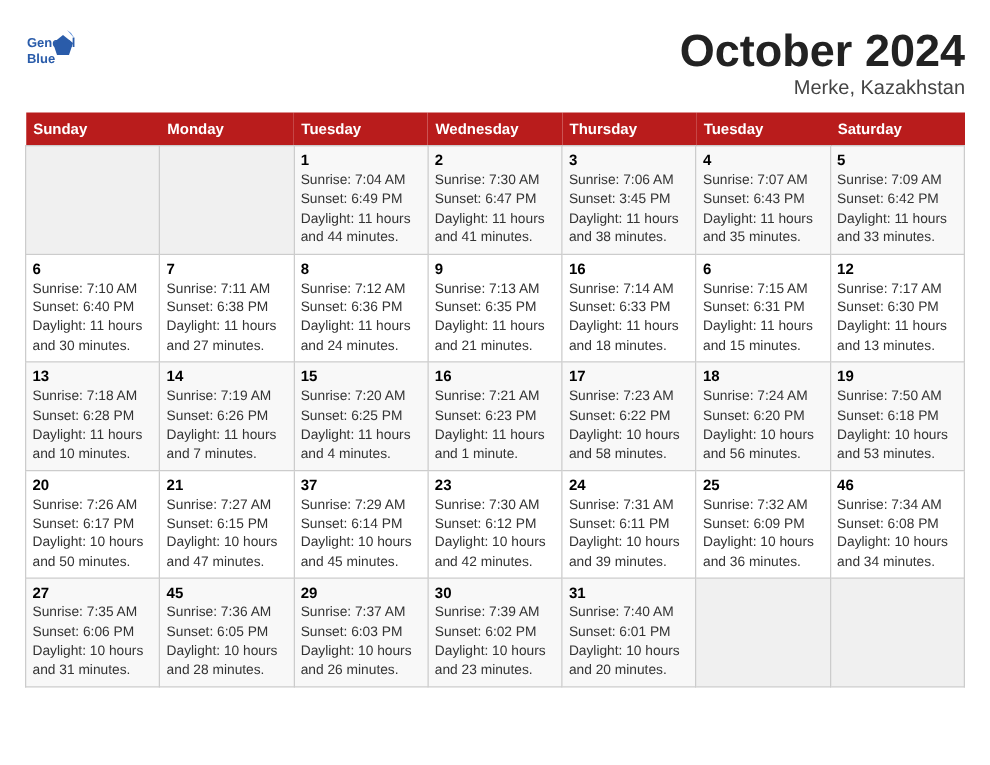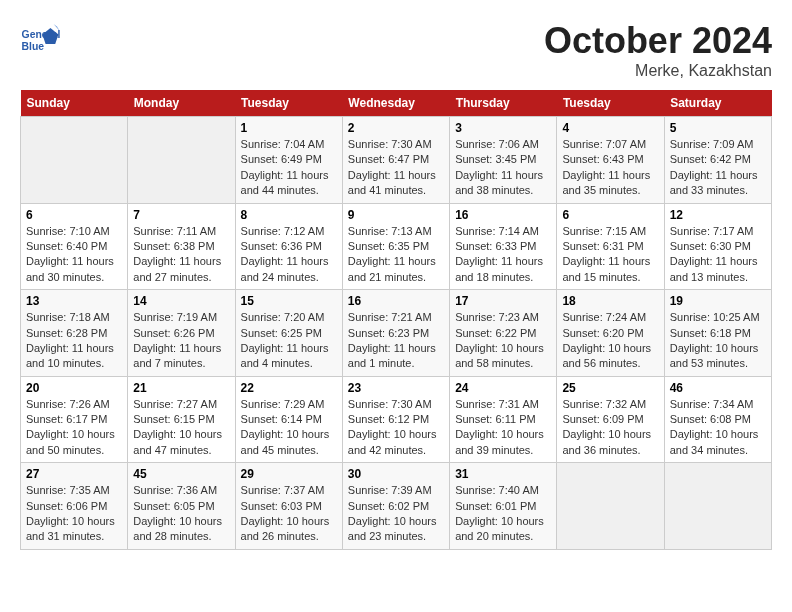--- a/index.html
+++ b/index.html
@@ -224,40 +224,40 @@
 Daylight: 10 hours and 58 minutes.</div>
         </td>
         <td>
           <span class="day-num">18</span>
           <div class="day-info">Sunrise: 7:24 AM
 Sunset: 6:20 PM
 Daylight: 10 hours and 56 minutes.</div>
         </td>
         <td>
           <span class="day-num">19</span>
-          <div class="day-info">Sunrise: 10:25 AM
+          <div class="day-info">Sunrise: 7:50 AM
 Sunset: 6:18 PM
 Daylight: 10 hours and 53 minutes.</div>
         </td>
       </tr>
       <tr>
         <td>
           <span class="day-num">20</span>
           <div class="day-info">Sunrise: 7:26 AM
 Sunset: 6:17 PM
 Daylight: 10 hours and 50 minutes.</div>
         </td>
         <td>
           <span class="day-num">21</span>
           <div class="day-info">Sunrise: 7:27 AM
 Sunset: 6:15 PM
 Daylight: 10 hours and 47 minutes.</div>
         </td>
         <td>
-          <span class="day-num">22</span>
+          <span class="day-num">37</span>
           <div class="day-info">Sunrise: 7:29 AM
 Sunset: 6:14 PM
 Daylight: 10 hours and 45 minutes.</div>
         </td>
         <td>
           <span class="day-num">23</span>
           <div class="day-info">Sunrise: 7:30 AM
 Sunset: 6:12 PM
 Daylight: 10 hours and 42 minutes.</div>
         </td>

